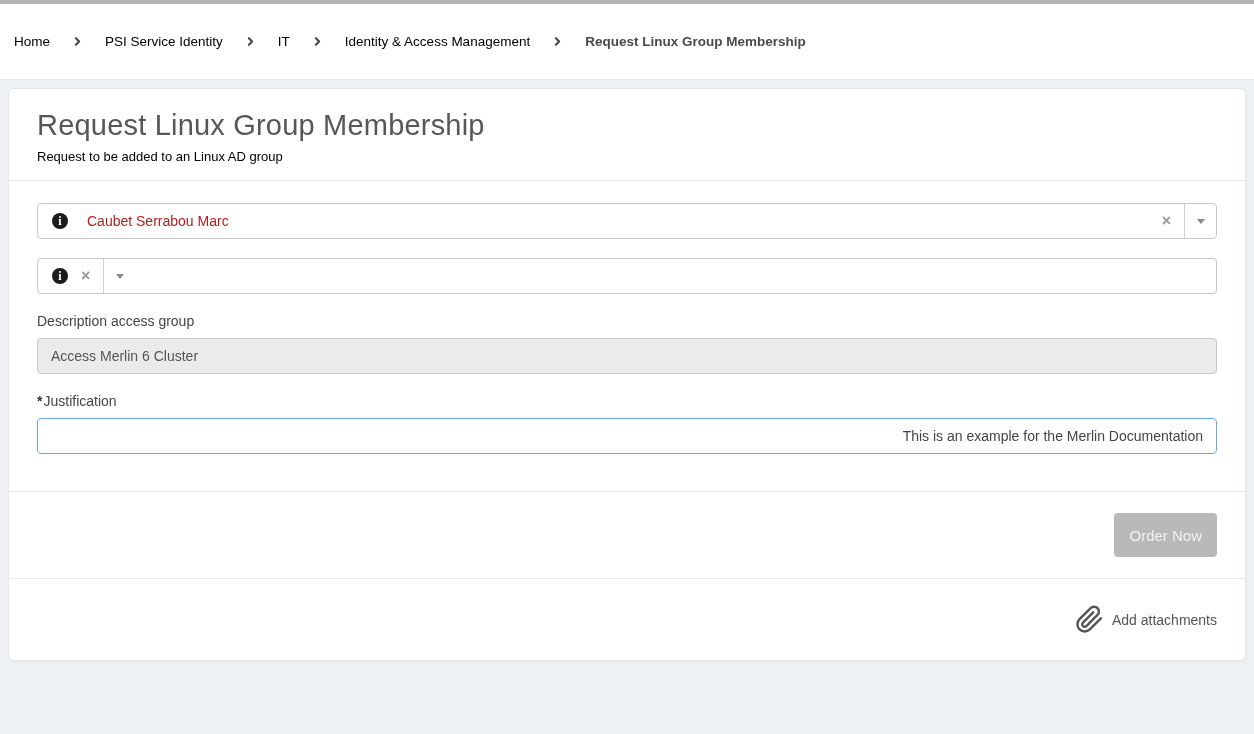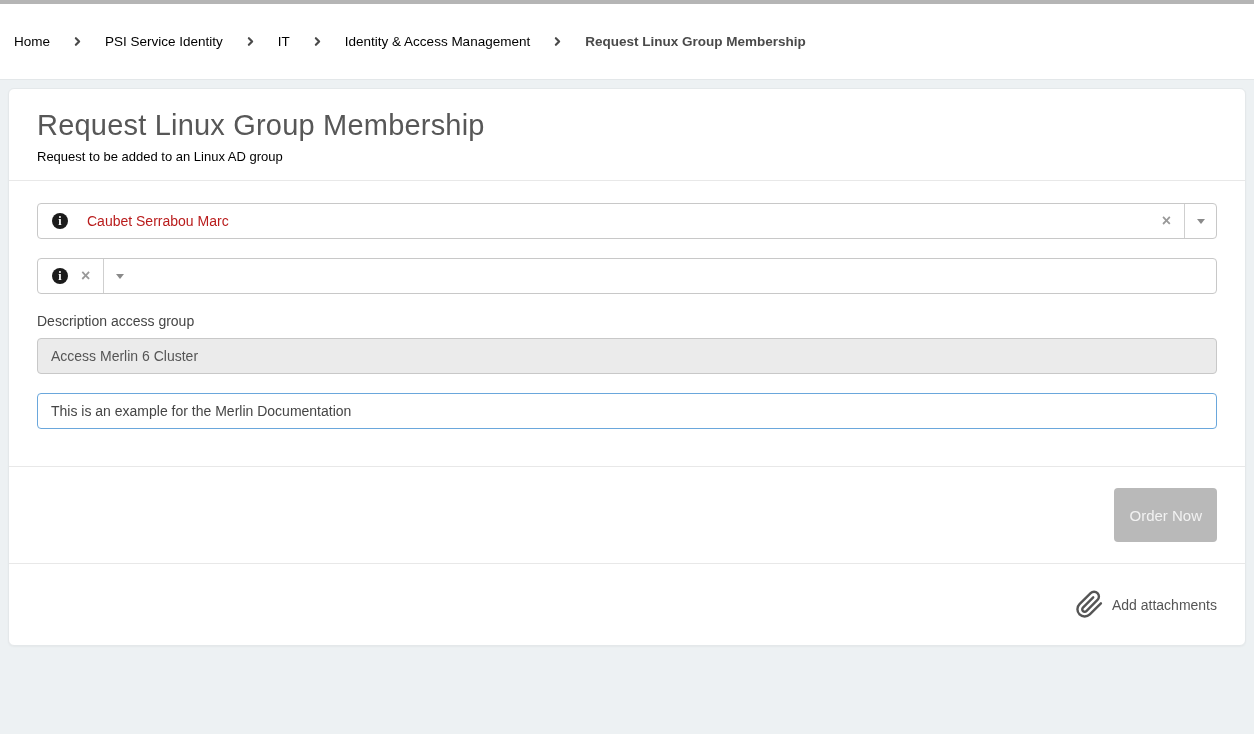--- a/index.html
+++ b/index.html
@@ -138,36 +138,37 @@
     color: #454545;
     background: #fff;
     outline: none;
   }
   .input.readonly {
     background: #ebebeb;
     color: #555;
   }
   .input.focused {
     border-color: #6aa7dc;
+    text-align: right;
   }
   .order-row {
     border-top: 1px solid #e8e8e8;
     padding: 21px 28px;
     display: flex;
     justify-content: flex-end;
   }
   .order-btn {
     background: #b9b9b9;
     color: #f2f2f2;
     border: none;
     border-radius: 4px;
     font-family: "Liberation Sans", sans-serif;
     font-size: 15px;
     padding: 0 15px;
-    height: 54px;
+    height: 44px;
     cursor: pointer;
   }
   .attach-row {
     border-top: 1px solid #e8e8e8;
     padding: 26px 28px;
     display: flex;
     justify-content: flex-end;
   }
   .attach {
     display: flex;
@@ -246,20 +247,23 @@
     </div>
 
     <div class="group">
       <label class="lbl">
         <span>Description access group</span>
       </label>
       <input class="input readonly" disabled="" value="Access Merlin 6 Cluster" style="">
     </div>
 
     <div class="group">
+      <label class="lbl">
+        <span class="req">*</span><span>Justification</span>
+      </label>
       <input class="input focused" value="This is an example for the Merlin Documentation" style="">
     </div>
 
   </section>
 
   <section class="order-row">
     <button class="order-btn">Order Now</button>
   </section>
 
   <section class="attach-row">

